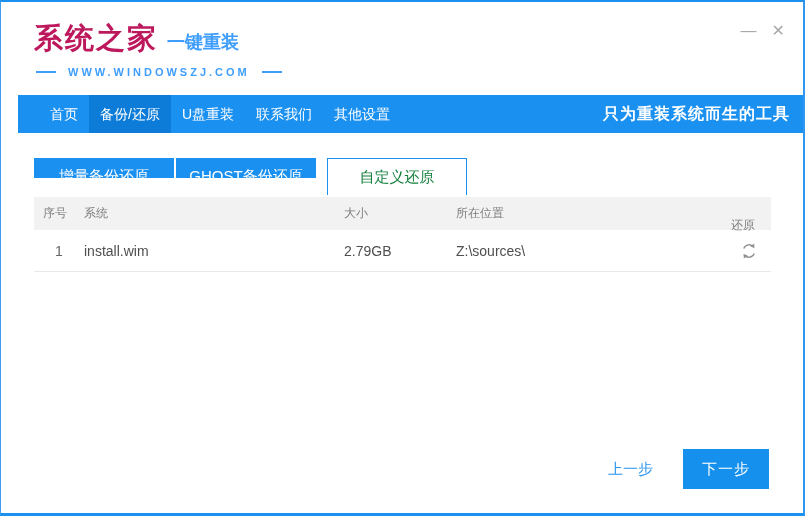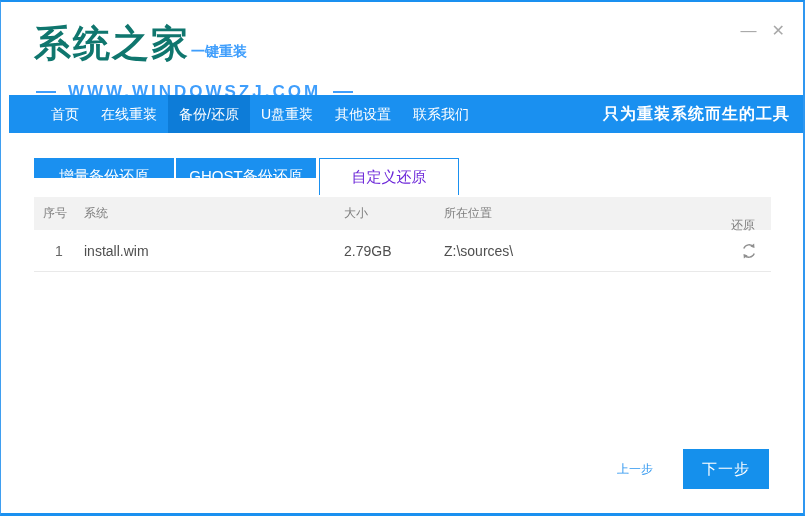--- a/index.html
+++ b/index.html
@@ -10,65 +10,65 @@
     position:relative; width:805px; height:516px; background:#fff;
     border-left:1px solid #3f9ef0; border-right:2px solid #2f97f0;
     border-top:2px solid #1a90f0; border-bottom:3px solid #1a90f0;
     overflow:hidden;
   }
 
   
   .titlebar{ position:absolute; top:0; left:0; right:0; height:93px; background:#fff; }
   .logo-block{ position:absolute; left:33px; top:17px; }
   .logo-row{ display:flex; align-items:baseline; }
-  .logo-text{ font-size:37px; font-weight:bold; color:#0f766e; letter-spacing:2px; }
-  .logo-sub{ font-size:14px; font-weight:bold; color:#3f9efc; margin-left:1px; }
+  .logo-text{ font-size:29px; font-weight:bold; color:#be185d; letter-spacing:2px; }
+  .logo-sub{ font-size:18px; font-weight:bold; color:#3f9efc; margin-left:9px; }
   .url-row{ display:flex; align-items:center; margin-top:7px; margin-left:2px; }
   .dash-line{ width:20px; height:2px; background:#3f9efc; }
-  .url-text{ font-size:17px; font-weight:bold; color:#3f9efc; letter-spacing:3px; margin:6px 12px; }
+  .url-text{ font-size:11px; font-weight:bold; color:#3f9efc; letter-spacing:3px; margin:0 12px; }
   .win-controls{ position:absolute; top:20px; right:18px; display:flex; gap:15px; }
   .ctrl-btn{ color:#a8a8a8; font-size:16px; line-height:18px; cursor:pointer; user-select:none; }
 
   
   .navbar{
-    position:absolute; top:93px; left:8px; right:0; height:38px;
-    background:#1a90f0; display:flex; align-items:stretch; padding-left:31px;
+    position:absolute; top:93px; left:17px; right:0; height:38px;
+    background:#1a90f0; display:flex; align-items:stretch; padding-left:21px;
   }
   .nav-item{ color:#fff; font-size:14px; line-height:38px; padding:0 11px; cursor:pointer; }
   .nav-item.active{ background:#0d7cd8; }
   .nav-spacer{ flex:1; }
   .nav-slogan{ color:#fff; font-size:16px; font-weight:bold; line-height:38px; letter-spacing:1px; padding-right:13px; white-space:nowrap; }
 
   
   .tabs{ position:absolute; top:156px; left:33px; display:flex; }
   .tab{ width:140px; height:20px; line-height:36px; text-align:center; font-size:15px; cursor:pointer; }
   .tab.blue{ background:#1a90f0; color:#fff; margin-right:2px; }
   .tab.active{
-    background:#fff; color:#6d28d9; height:37px; line-height:35px;
-    border:1px solid #1a90f0; border-bottom:none; margin-left:1px;
+    background:#fff; color:#15803d; height:37px; line-height:35px;
+    border:1px solid #1a90f0; border-bottom:none; margin-left:9px;
   }
 
   
   .table{ position:absolute; top:195px; left:33px; width:737px; }
   .thead{ display:flex; align-items:center; height:33px; background:#f2f2f2; color:#7d7d7d; font-size:12px; }
   .trow{ display:flex; align-items:center; height:42px; background:#fff; color:#4f4f4f; font-size:14px; border-bottom:1px solid #e9e9e9; }
   .c-index{ width:50px; }
   .thead .c-index{ padding-left:9px; text-align:left; }
   .trow  .c-index{ text-align:center; color:#666; }
   .c-system{ width:260px; }
   .c-size{ width:100px; }
-  .c-loc{ width:270px; }
+  .c-loc{ width:270px;margin-left:12px; }
   .c-action{ flex:1; text-align:right; }
   .thead .c-action{ padding-right:16px;margin-top:24px; }
   .trow  .c-action{ display:flex; justify-content:flex-end; padding-right:13px; }
   .refresh-btn{ width:18px; height:18px; cursor:pointer; display:inline-block; }
 
   
   .footer{ position:absolute; right:34px; bottom:24px; display:flex; align-items:center; gap:30px; }
-  .prev-link{ color:#2b95f0; font-size:12px; cursor:pointer; }
+  .prev-link{ color:#2b95f0; font-size:15px; cursor:pointer; }
   .next-btn{
     width:86px; height:40px; background:#1590ec; color:#fff; font-size:15px;
     border:none; display:flex; align-items:center; justify-content:center;
     cursor:pointer; letter-spacing:1px;
   }
 </style>
 </head>
 <body>
 
 <div class="window">
@@ -86,25 +86,24 @@
       </div>
     </div>
     <div class="win-controls">
       <span class="ctrl-btn">—</span>
       <span class="ctrl-btn">✕</span>
     </div>
   </div>
 
   <div class="navbar">
     <span class="nav-item">首页</span>
-    <span class="nav-item">在线重装</span>
     <span class="nav-item active">备份/还原</span>
     <span class="nav-item">U盘重装</span>
+    <span class="nav-item">联系我们</span>
     <span class="nav-item">其他设置</span>
-    <span class="nav-item">联系我们</span>
     <span class="nav-spacer"></span>
     <span class="nav-slogan">只为重装系统而生的工具</span>
   </div>
 
   <div class="tabs">
     <div class="tab blue">增量备份还原</div>
     <div class="tab blue">GHOST备份还原</div>
     <div class="tab active">自定义还原</div>
   </div>
 

